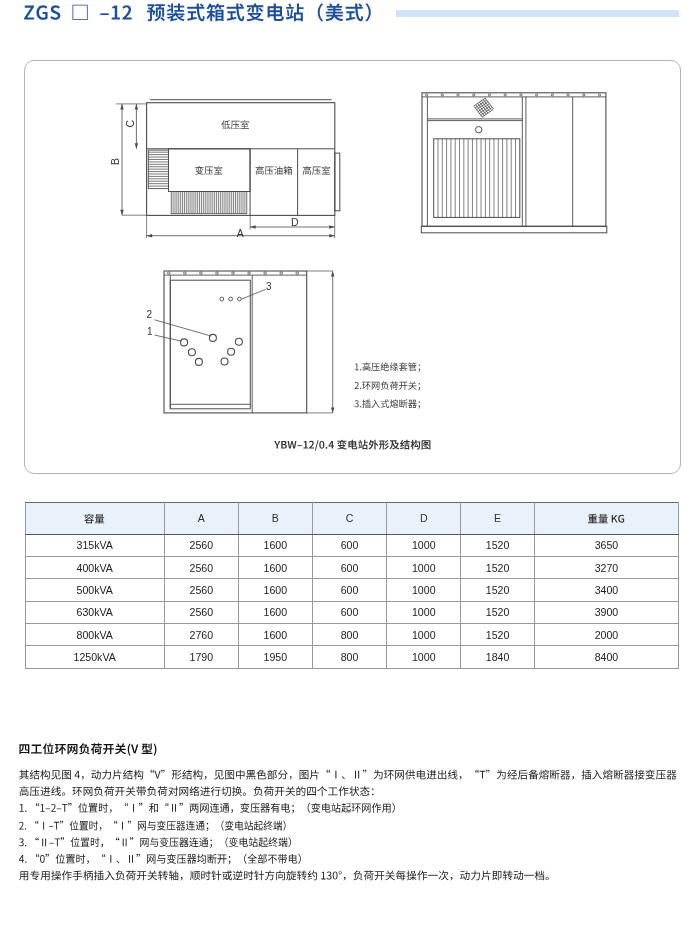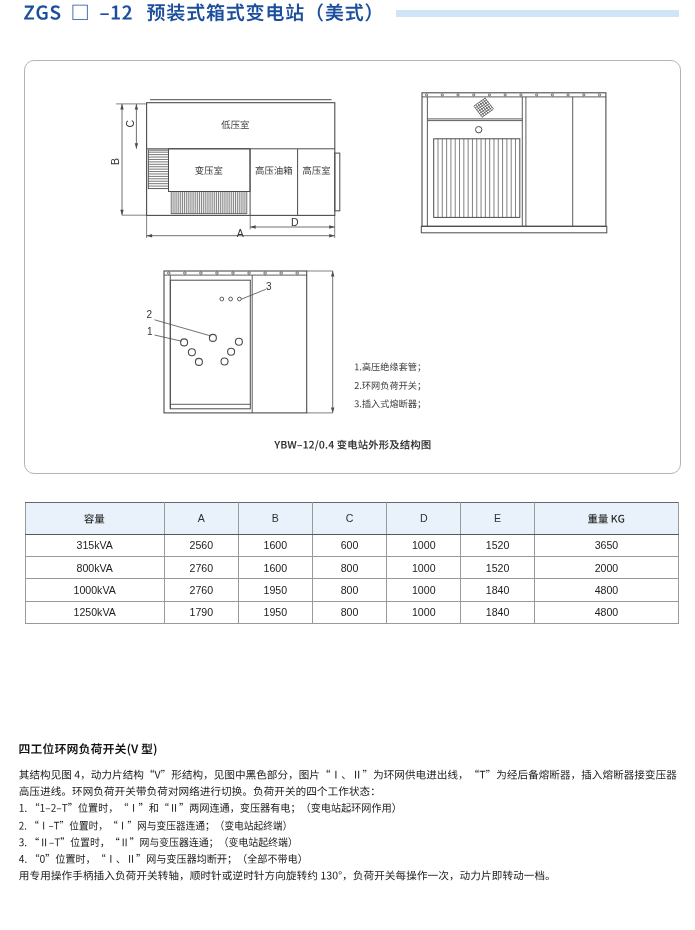--- a/index.html
+++ b/index.html
@@ -43,51 +43,69 @@
 <tr>
         <td>315kVA</td>
         <td>2560</td>
         <td>1600</td>
         <td>600</td>
         <td>1000</td>
         <td>1520</td>
         <td>3650</td>
       </tr>
 
-
-
+<tr>
+        <td>400kVA</td>
+        <td>2560</td>
+        <td>1600</td>
+        <td>600</td>
+        <td>1000</td>
+        <td>1520</td>
+        <td>3270</td>
+      </tr>
+
+<tr>
+        <td>500kVA</td>
+        <td>2560</td>
+        <td>1600</td>
+        <td>600</td>
+        <td>1000</td>
+        <td>1520</td>
+        <td>3400</td>
+      </tr>
+
+<tr>
+        <td>630kVA</td>
+        <td>2560</td>
+        <td>1600</td>
+        <td>600</td>
+        <td>1000</td>
+        <td>1520</td>
+        <td>3900</td>
+      </tr>
 
 <tr>
         <td>800kVA</td>
         <td>2760</td>
         <td>1600</td>
         <td>800</td>
         <td>1000</td>
         <td>1520</td>
         <td>2000</td>
       </tr>
 
-<tr>
-        <td>1000kVA</td>
-        <td>2760</td>
-        <td>1950</td>
-        <td>800</td>
-        <td>1000</td>
-        <td>1840</td>
-        <td>4800</td>
-      </tr>
 
 <tr>
         <td>1250kVA</td>
         <td>1790</td>
         <td>1950</td>
         <td>800</td>
         <td>1000</td>
         <td>1840</td>
-        <td>4800</td>
+        <td>8400</td>
       </tr>
 
 </tbody>
   </table>
 
 <svg width="695" height="930" viewBox="0 0 695 930" style="position:absolute;left:0;top:0;">
 <defs>
       <path id="g400_4F4E" d="M265 836 336 815Q304 729 261 644.0Q218 559 168 484.0Q118 409 64 351Q61 360 53.5 374.0Q46 388 37.5 403.0Q29 418 22 426Q71 477 116 542.5Q161 608 199.5 683.5Q238 759 265 836ZM168 579 238 650 239 649V-78H168ZM427 456H951V385H427ZM846 838 910 778Q841 754 755.5 734.0Q670 714 578.5 697.5Q487 681 400 669Q398 682 390.5 701.0Q383 720 376 732Q461 744 549 761.0Q637 778 714.5 797.5Q792 817 846 838ZM652 743H724Q728 597 740 466.0Q752 335 771.5 235.0Q791 135 816.5 77.0Q842 19 873 18Q887 17 897 55.0Q907 93 912 162Q919 155 929.5 147.0Q940 139 950.5 133.0Q961 127 967 124Q958 48 943.5 5.5Q929 -37 911 -54.0Q893 -71 874 -71Q828 -71 793.5 -29.5Q759 12 734 86.5Q709 161 692.5 262.5Q676 364 666.5 486.0Q657 608 652 743ZM363 -84 358 -22 390 4 588 54Q588 40 588.5 21.5Q589 3 590 -9Q522 -29 479.5 -41.5Q437 -54 414 -62.0Q391 -70 380 -75.0Q369 -80 363 -84ZM363 -84Q361 -75 356.5 -63.0Q352 -51 346 -39.5Q340 -28 335 -21Q348 -15 362 -2.0Q376 11 376 40V731L447 711V-22Q447 -22 434.5 -28.0Q422 -34 405 -43.5Q388 -53 375.5 -63.5Q363 -74 363 -84ZM578 131 633 148Q650 118 668 83.0Q686 48 701 15.0Q716 -18 725 -43L666 -64Q659 -39 644.5 -5.5Q630 28 612.5 64.0Q595 100 578 131Z"></path>
       <path id="g400_538B" d="M156 792H956V720H156ZM115 792H187V469Q187 409 183.5 338.0Q180 267 170.5 192.5Q161 118 143 48.0Q125 -22 94 -80Q87 -74 76 -66.0Q65 -58 53 -50.0Q41 -42 32 -39Q61 17 78 81.5Q95 146 103 213.5Q111 281 113 346.5Q115 412 115 469ZM192 34H952V-37H192ZM258 450H904V379H258ZM531 665H607V-10H531ZM684 271 739 307Q781 273 821 230.5Q861 188 883 156L825 113Q812 135 789 163.0Q766 191 739 219.0Q712 247 684 271Z"></path>
       <path id="g400_5BA4" d="M461 321H538V-18H461ZM173 593H835V528H173ZM59 16H945V-52H59ZM149 216H856V150H149ZM609 479 664 516Q699 489 736.5 456.5Q774 424 807.5 391.5Q841 359 861 333L803 292Q784 318 751.5 350.5Q719 383 681.5 417.0Q644 451 609 479ZM70 751H931V574H855V683H143V574H70ZM190 303Q188 311 184 323.5Q180 336 176 349.5Q172 363 168 372Q182 374 199.5 383.5Q217 393 236 408Q251 418 283 444.5Q315 471 353.5 507.5Q392 544 424 584L486 544Q429 484 365 431.0Q301 378 238 339V338Q238 338 230.5 334.5Q223 331 213.5 326.0Q204 321 197 315.0Q190 309 190 303ZM190 303 189 353 234 378 758 415Q760 402 764 385.5Q768 369 770 358Q620 347 520 338.5Q420 330 359 325.0Q298 320 264.5 316.5Q231 313 215.5 309.5Q200 306 190 303ZM435 829 507 850Q524 824 540 792.5Q556 761 563 737L488 713Q481 736 466 769.5Q451 803 435 829Z"></path>

